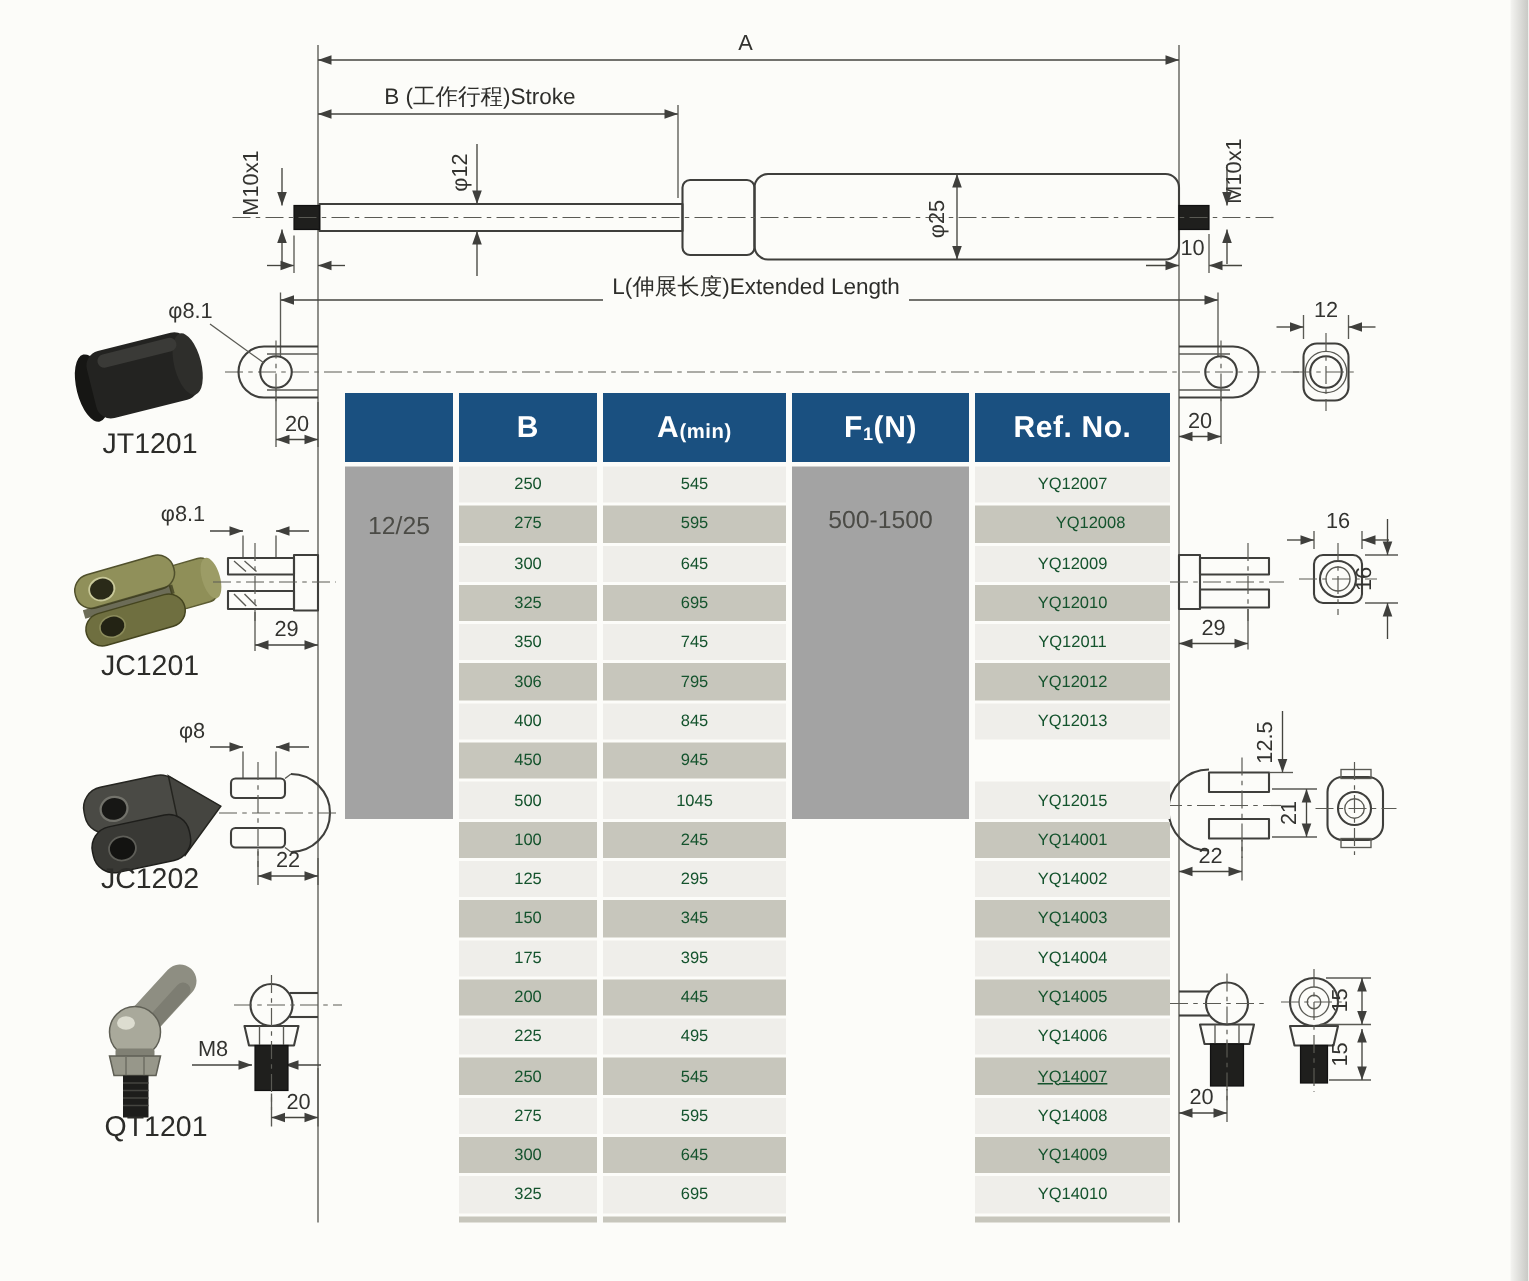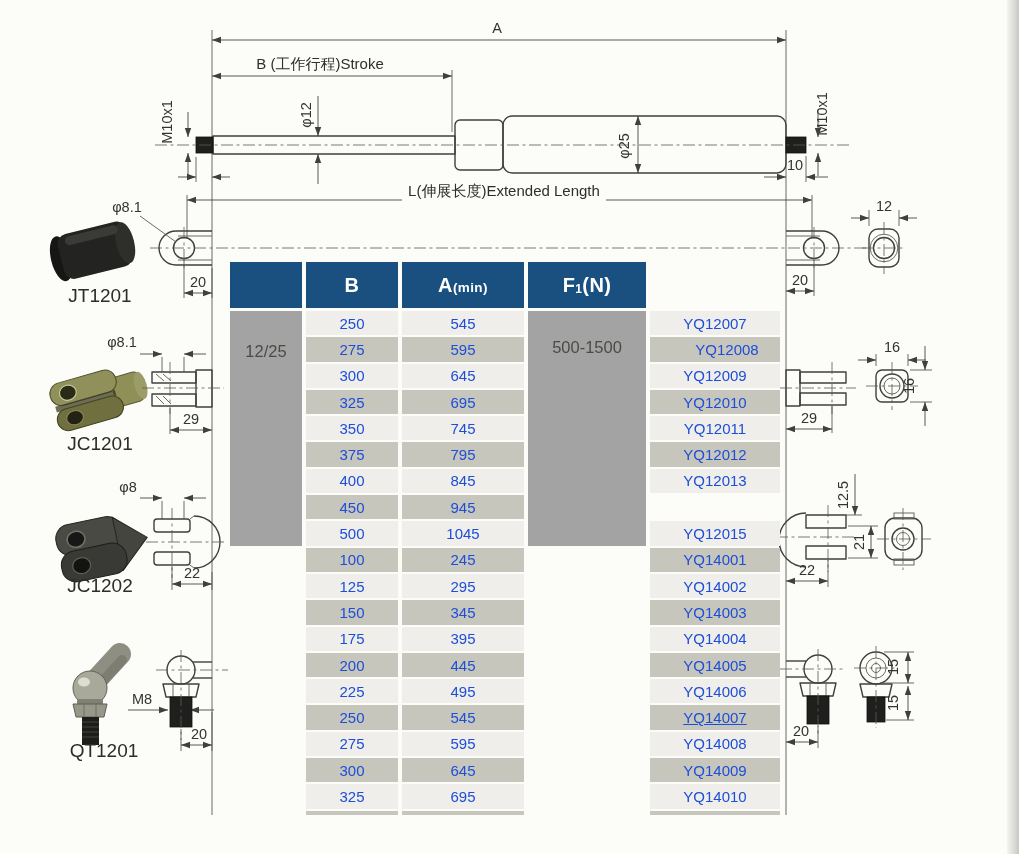--- a/index.html
+++ b/index.html
@@ -18,21 +18,21 @@
 
   .spec{position:absolute;left:230px;top:262px;width:550px;height:553px;overflow:hidden;}
   .thead,.tbody{display:grid;grid-template-columns:72px 92px 122px 118px 130px;column-gap:4px;}
   .thead{height:46px;margin-bottom:3px;}
   .hcell{background:#1a5080;color:#fff;display:flex;align-items:center;justify-content:center;
          font-weight:bold;font-size:20px;letter-spacing:.4px;}
   .amin-sub{font-size:13.5px;margin-top:5px;}
   .fsub{font-size:12px;margin-top:8px;}
   .tbody{grid-auto-rows:24.3px;row-gap:2px;}
   .cell{display:flex;align-items:center;justify-content:center;}
-  .vcell{background:#efeeea;font-size:15px;color:#1d4ed8;}
+  .vcell{background:#efeeea;font-size:11px;color:#14532d;}
   .vcell.shaded{background:#c7c6bc;}
   .gcell{position:relative;}
   .gcell.g0{background:#a3a3a3;}
   .gcell.g1{background:#c9c8bf;}
   .grp-label{position:absolute;left:0;right:0;text-align:center;font-size:16.5px;color:#4b4b46;}
   .g0 .grp-label[data-name="group-size-label"]{top:31px;}
   .g0 .grp-label[data-name="force-range-label"]{top:27px;}
   .g1 .grp-label{top:192px;}
   .edge-r{position:absolute;right:0;top:0;width:12px;height:100%;
           background:linear-gradient(to right,#f4f4f1,#c8c8c4);}
@@ -405,20 +405,21 @@
     <div class="hcell" data-name="header-stroke-cell">B</div>
     <div class="hcell" data-name="header-length-cell">
       <span data-name="header-a-main">A</span>
           <span class="amin-sub" data-name="header-a-sub">(min)</span>
     </div>
     <div class="hcell" data-name="header-force-cell">
       <span data-name="header-f-main">F</span>
           <span class="fsub" data-name="header-f-sub">1</span>
           <span data-name="header-f-tail">(N)</span>
     </div>
+    <div class="hcell" data-name="header-ref-cell">Ref. No.</div>
   </div>
   <div class="tbody" data-name="table-body">
         <div class="cell gcell g0" data-name="group-size-cell" style="grid-area: 1 / 1 / span 9;">
           <div class="grp-label" data-name="group-size-label">12/25</div>
         </div>
         <div class="cell gcell g0" data-name="force-range-cell" style="grid-area: 1 / 4 / span 9;">
           <div class="grp-label" data-name="force-range-label">500-1500</div>
         </div>
         <div class="cell vcell" data-name="stroke-value-cell" style="grid-area: 1 / 2;">250</div>
         <div class="cell vcell" data-name="min-length-value-cell" style="grid-area: 1 / 3;">545</div>
@@ -428,21 +429,21 @@
         <div class="cell vcell shaded" data-name="ref-no-cell" style="grid-area: 2 / 5; padding-left: 24px;">YQ12008</div>
         <div class="cell vcell" data-name="stroke-value-cell" style="grid-area: 3 / 2;">300</div>
         <div class="cell vcell" data-name="min-length-value-cell" style="grid-area: 3 / 3;">645</div>
         <div class="cell vcell" data-name="ref-no-cell" style="grid-area: 3 / 5;">YQ12009</div>
         <div class="cell vcell shaded" data-name="stroke-value-cell" style="grid-area: 4 / 2;">325</div>
         <div class="cell vcell shaded" data-name="min-length-value-cell" style="grid-area: 4 / 3;">695</div>
         <div class="cell vcell shaded" data-name="ref-no-cell" style="grid-area: 4 / 5;">YQ12010</div>
         <div class="cell vcell" data-name="stroke-value-cell" style="grid-area: 5 / 2;">350</div>
         <div class="cell vcell" data-name="min-length-value-cell" style="grid-area: 5 / 3;">745</div>
         <div class="cell vcell" data-name="ref-no-cell" style="grid-area: 5 / 5;">YQ12011</div>
-        <div class="cell vcell shaded" data-name="stroke-value-cell" style="grid-area: 6 / 2;">375</div>
+        <div class="cell vcell shaded" data-name="stroke-value-cell" style="grid-area: 6 / 2;">306</div>
         <div class="cell vcell shaded" data-name="min-length-value-cell" style="grid-area: 6 / 3;">795</div>
         <div class="cell vcell shaded" data-name="ref-no-cell" style="grid-area: 6 / 5;">YQ12012</div>
         <div class="cell vcell" data-name="stroke-value-cell" style="grid-area: 7 / 2;">400</div>
         <div class="cell vcell" data-name="min-length-value-cell" style="grid-area: 7 / 3;">845</div>
         <div class="cell vcell" data-name="ref-no-cell" style="grid-area: 7 / 5;">YQ12013</div>
         <div class="cell vcell shaded" data-name="stroke-value-cell" style="grid-area: 8 / 2;">450</div>
         <div class="cell vcell shaded" data-name="min-length-value-cell" style="grid-area: 8 / 3;">945</div>
         <div class="cell vcell shaded" data-name="ref-no-cell" style="grid-area: 8 / 5; margin-top: 37px;">YQ12014</div>
         <div class="cell vcell" data-name="stroke-value-cell" style="grid-area: 9 / 2;">500</div>
         <div class="cell vcell" data-name="min-length-value-cell" style="grid-area: 9 / 3;">1045</div>

